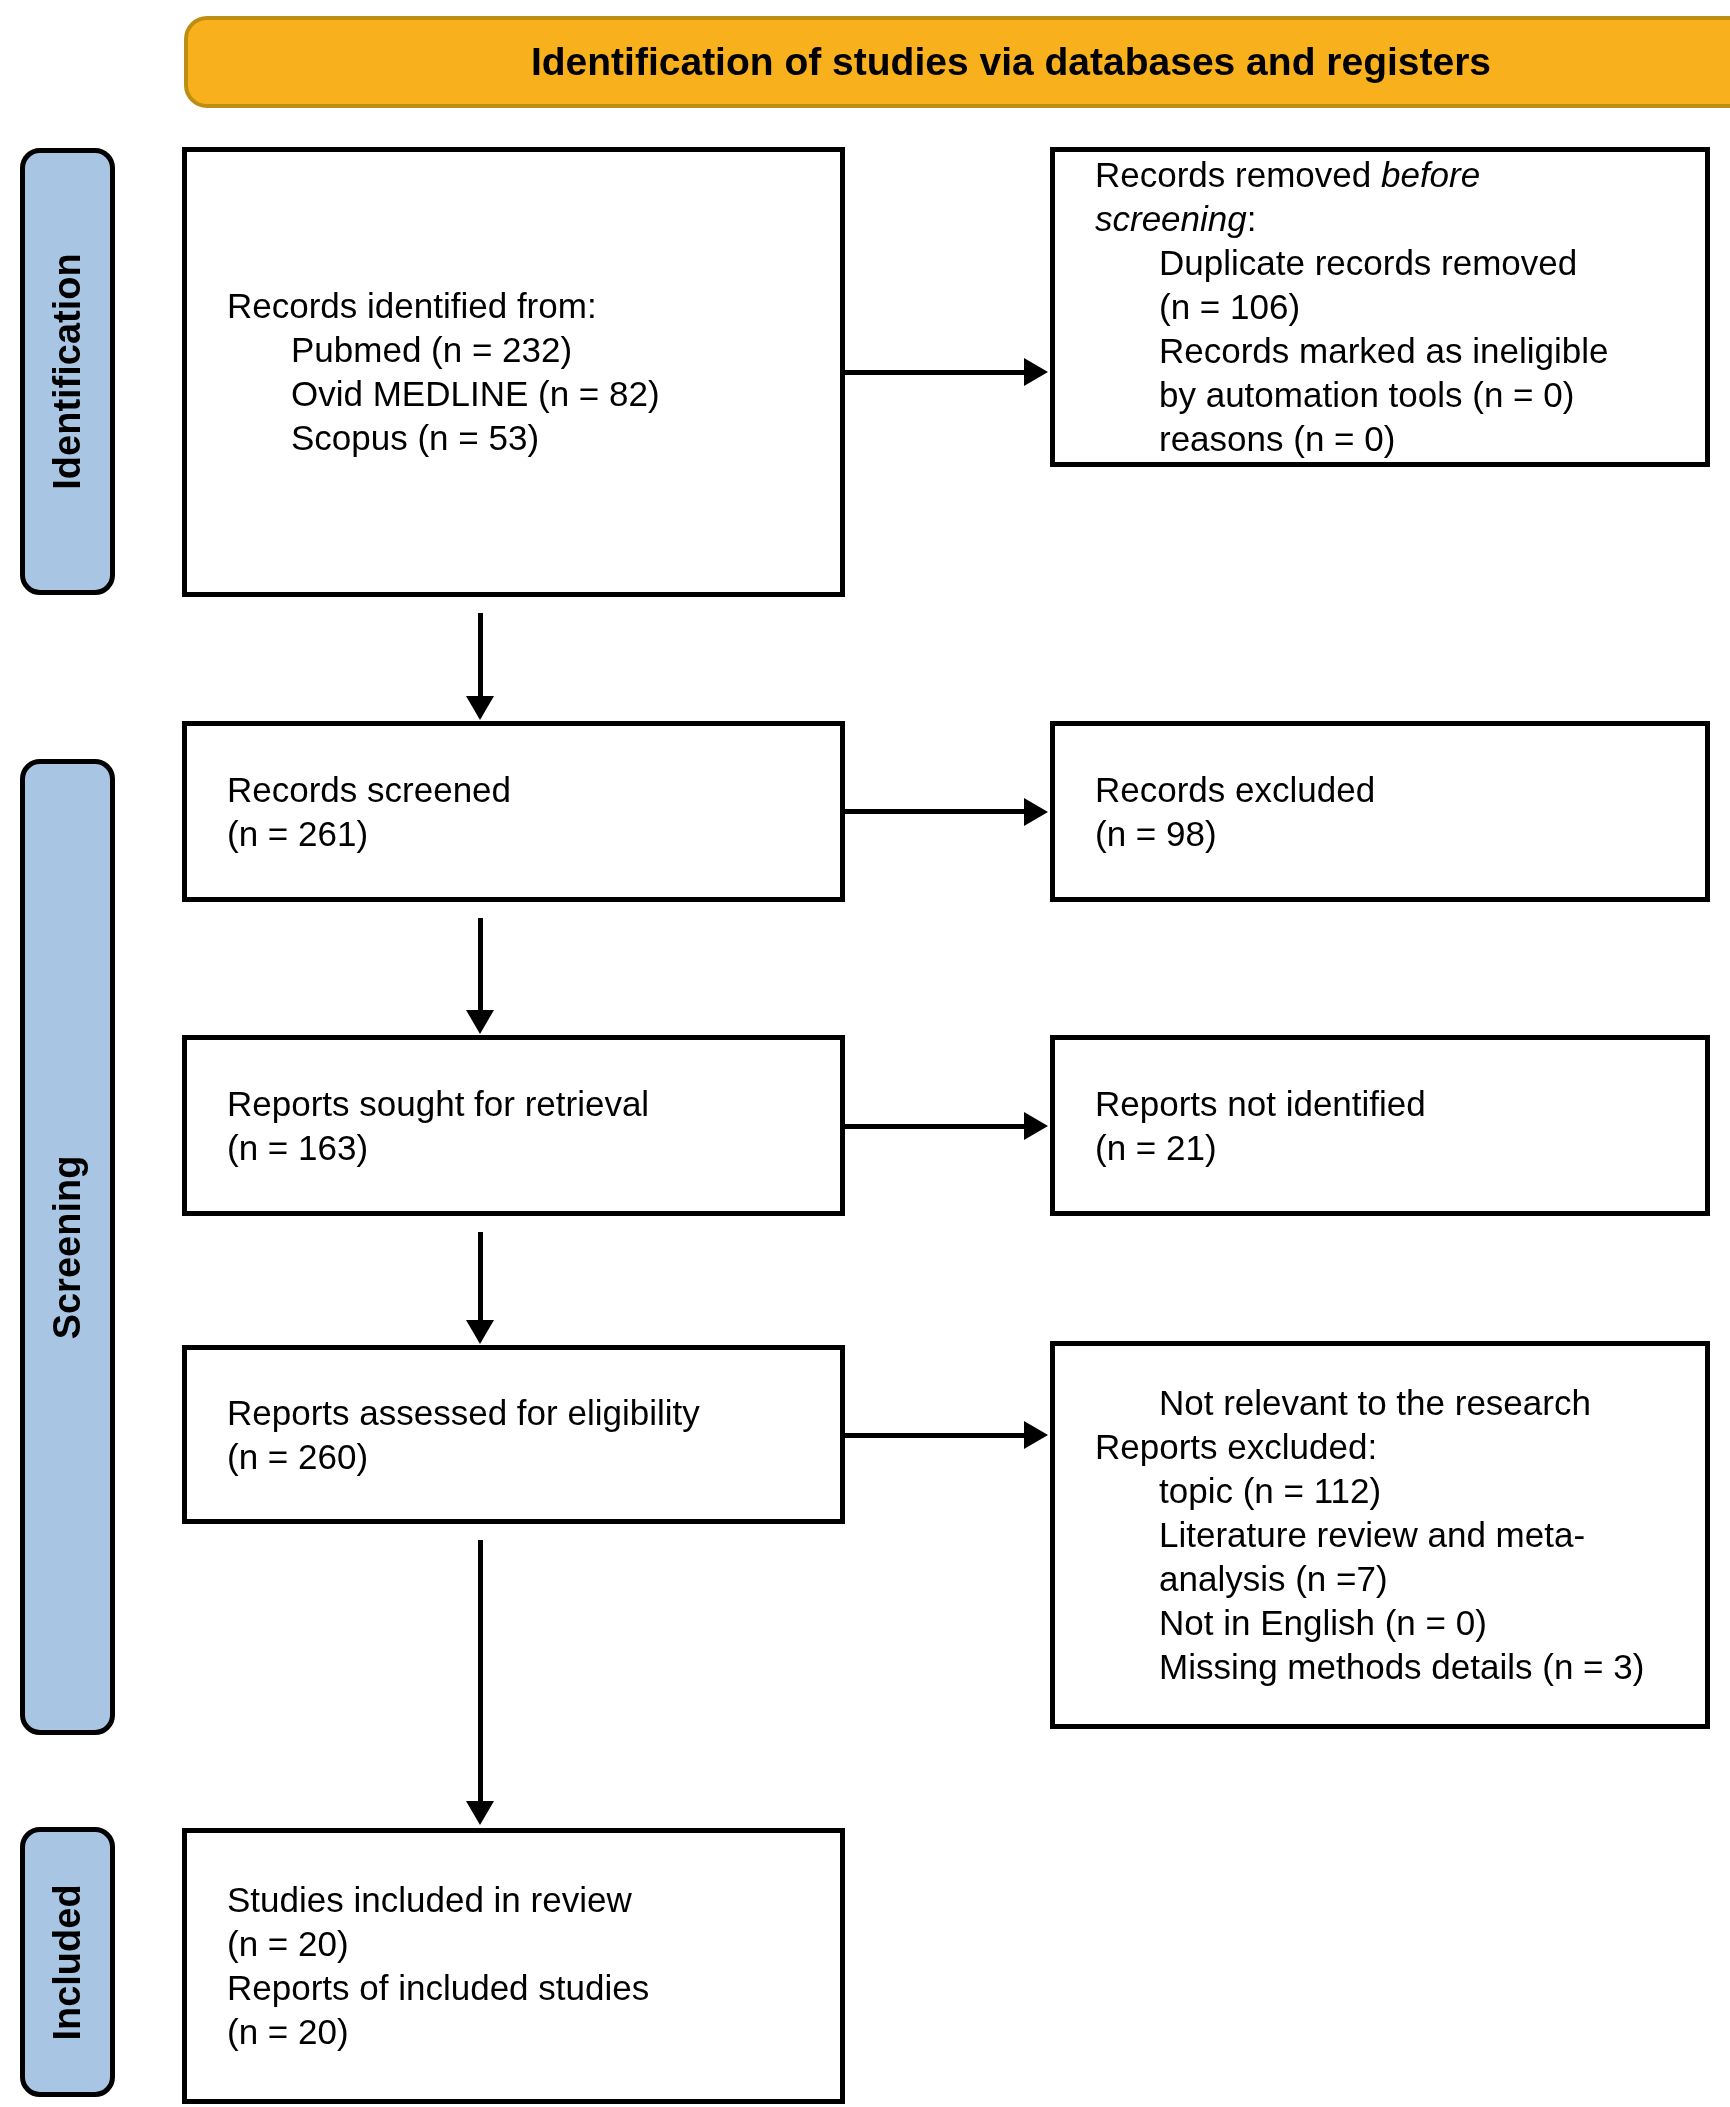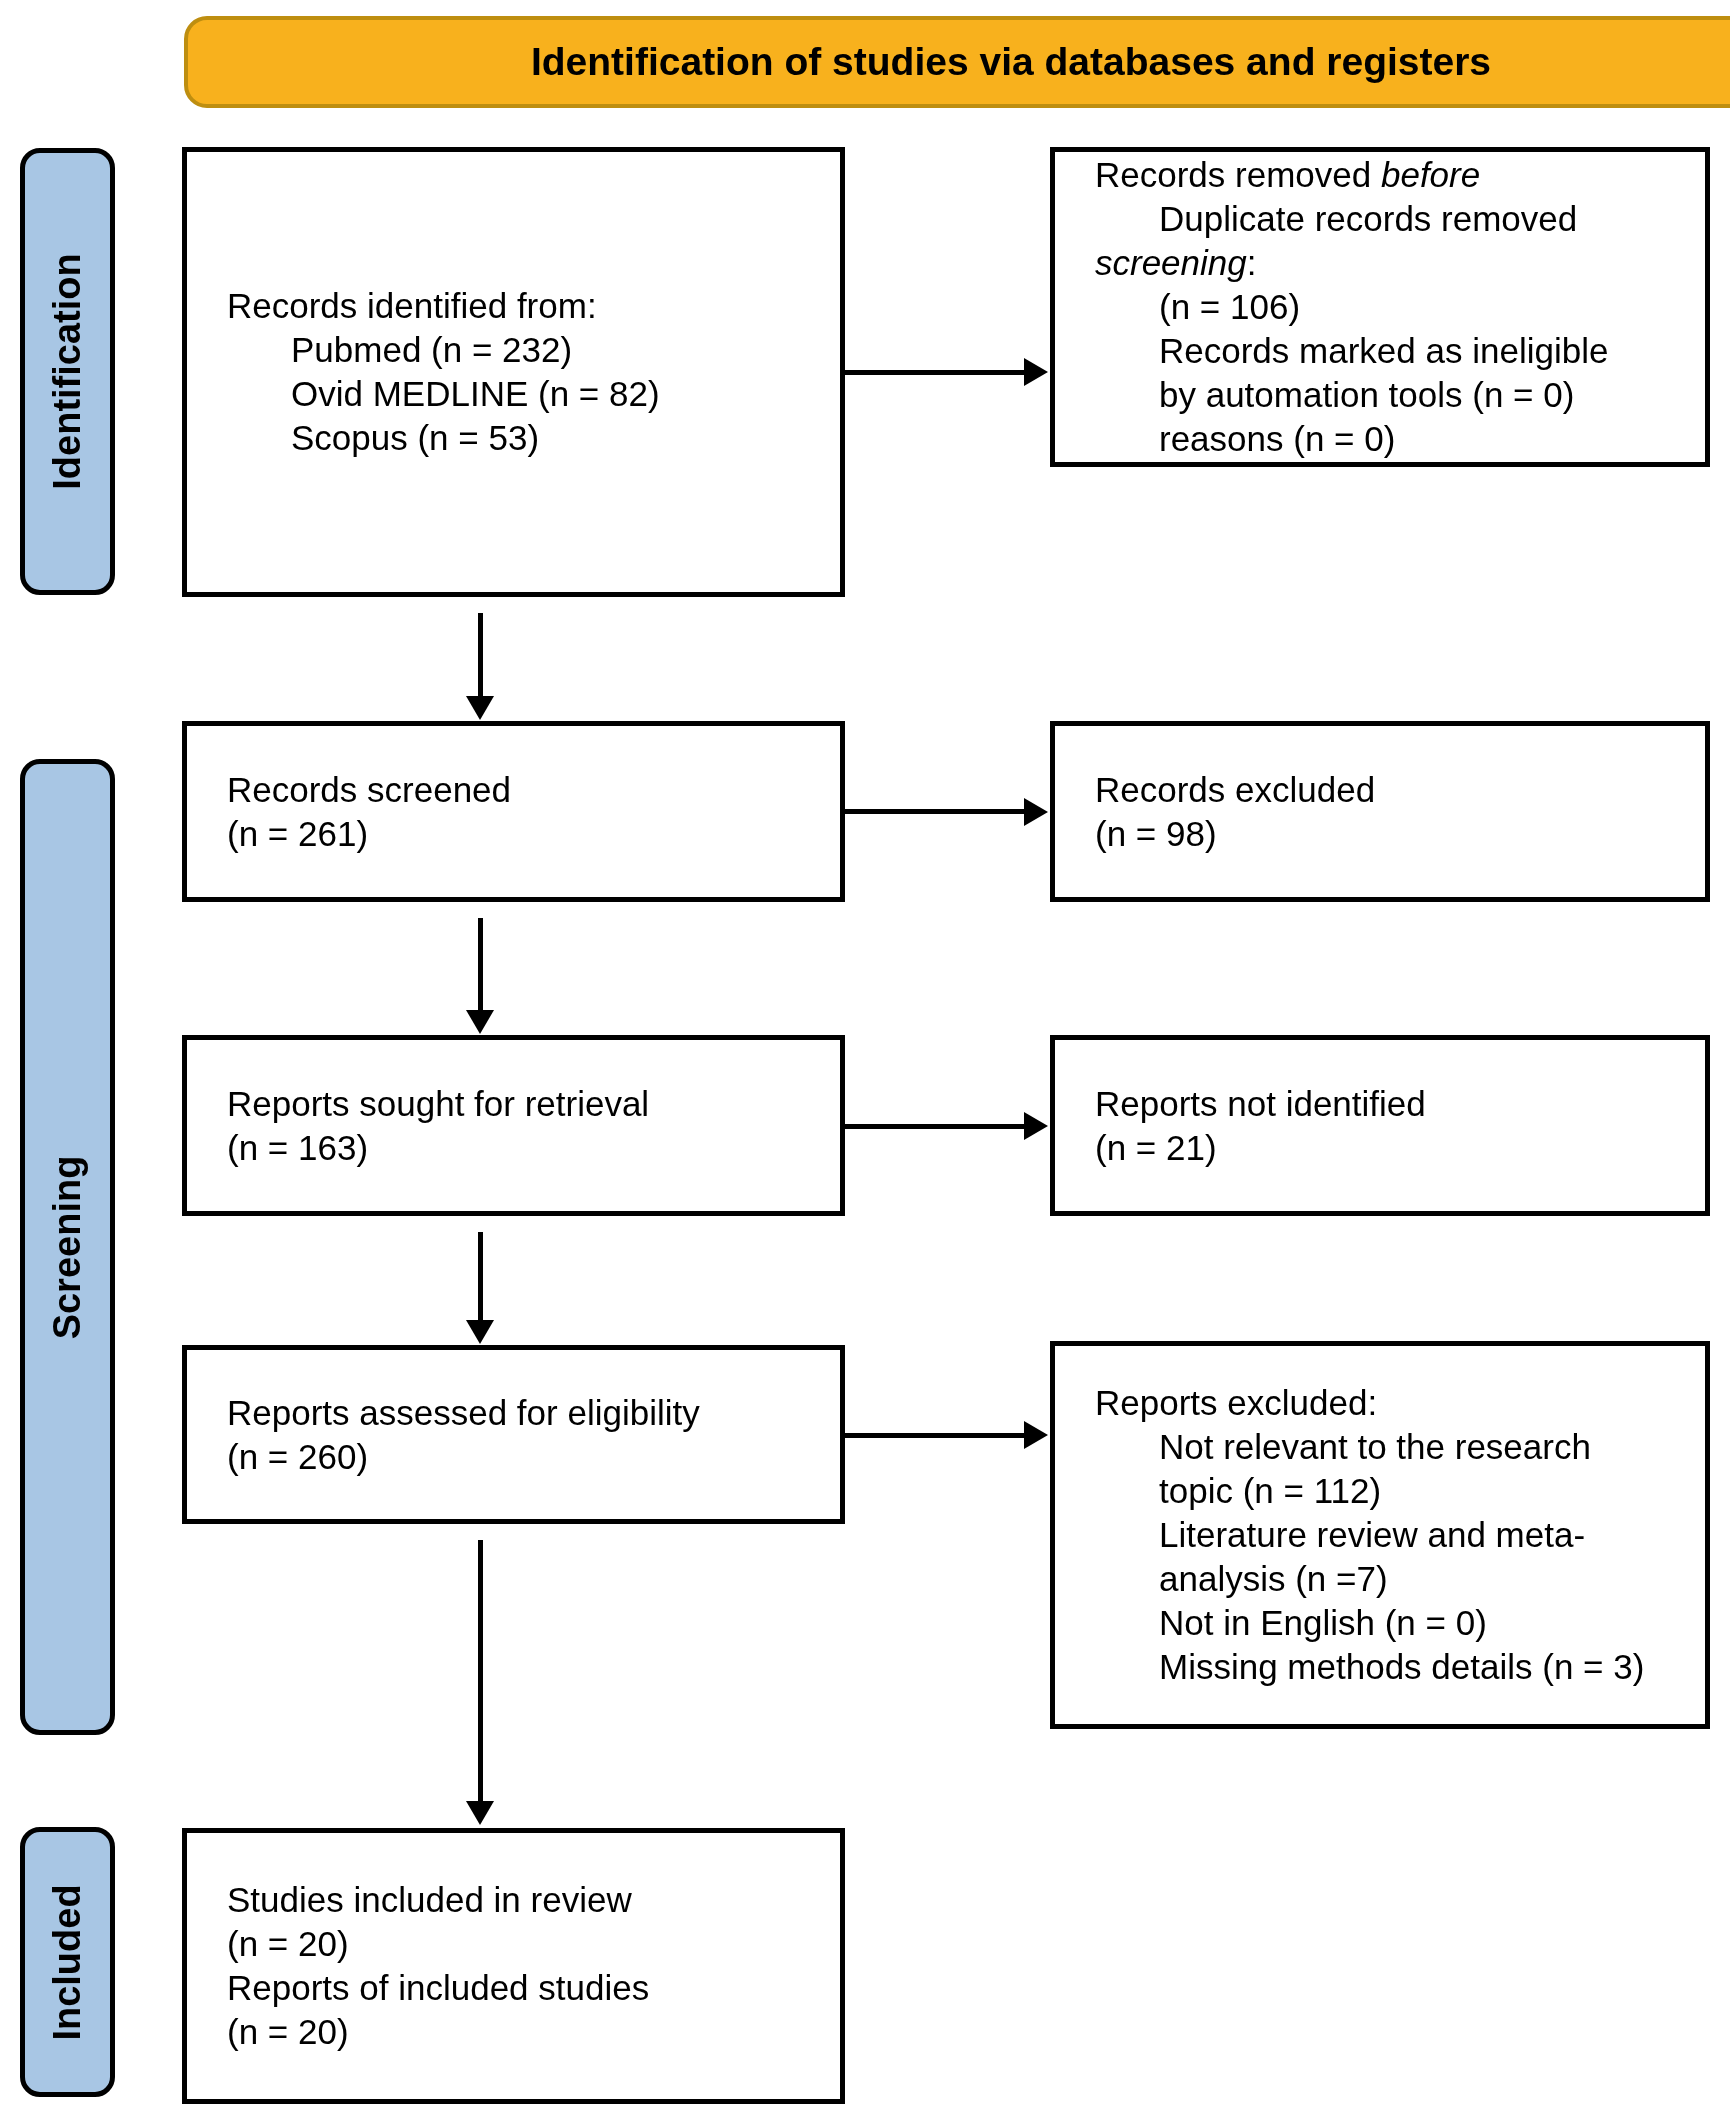--- a/index.html
+++ b/index.html
@@ -108,22 +108,22 @@
 
   <div class="box box-l1">
     <div class="line">Records identified from:</div>
     <div class="line indent">Pubmed (n = 232)</div>
     <div class="line indent">Ovid MEDLINE (n = 82)</div>
     <div class="line indent">Scopus (n = 53)</div>
   </div>
 
   <div class="box box-r1">
     <div class="line"><span>Records removed </span><span class="italic">before</span></div>
+    <div class="line"><span class="italic">screening</span><span>:</span></div>
     <div class="line indent">Duplicate records removed</div>
-    <div class="line"><span class="italic">screening</span><span>:</span></div>
     <div class="line indent">(n = 106)</div>
     <div class="line indent">Records marked as ineligible</div>
     <div class="line indent">by automation tools (n = 0)</div>
     <div class="line indent">reasons (n = 0)</div>
   </div>
 
   <div class="box box-l2">
     <div class="line">Records screened</div>
     <div class="line">(n = 261)</div>
   </div>
@@ -139,22 +139,22 @@
   <div class="box box-r3">
     <div class="line">Reports not identified</div>
     <div class="line">(n = 21)</div>
   </div>
 
   <div class="box box-l4">
     <div class="line">Reports assessed for eligibility</div>
     <div class="line">(n = 260)</div>
   </div>
   <div class="box box-r4">
+    <div class="line indent">Not relevant to the research</div>
     <div class="line">Reports excluded:</div>
-    <div class="line indent">Not relevant to the research</div>
     <div class="line indent">topic (n = 112)</div>
     <div class="line indent">Literature review and meta-</div>
     <div class="line indent">analysis (n =7)</div>
     <div class="line indent">Not in English (n = 0)</div>
     <div class="line indent">Missing methods details (n = 3)</div>
   </div>
 
   <div class="box box-l5">
     <div class="line">Studies included in review</div>
     <div class="line">(n = 20)</div>

